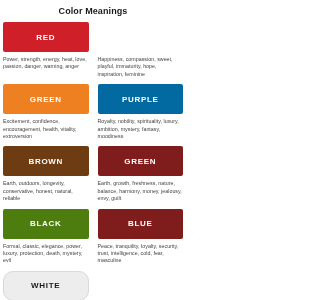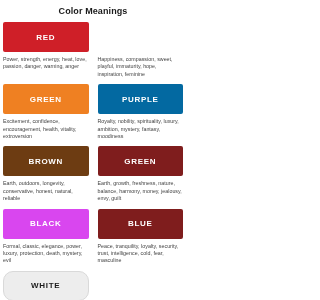--- a/index.html
+++ b/index.html
@@ -114,21 +114,21 @@
     </div>
 
     <div class="cell">
       <div class="swatch" style="background: #7f1d1d;">
         <span class="swatch-label" style="color: rgb(255, 255, 255);">GREEN</span>
       </div>
       <div class="desc">Earth, growth, freshness, nature, balance, harmony, money, jealousy, envy, guilt</div>
     </div>
 
     <div class="cell">
-      <div class="swatch" style="background: #d946ef;">
+      <div class="swatch" style="background: #4d7c0f;">
         <span class="swatch-label" style="color: rgb(255, 255, 255);">BLACK</span>
       </div>
       <div class="desc">Formal, classic, elegance, power, luxury, protection, death, mystery, evil</div>
     </div>
 
     <div class="cell">
       <div class="swatch" style="background: #7f1d1d;">
         <span class="swatch-label" style="color: rgb(255, 255, 255);">BLUE</span>
       </div>
       <div class="desc">Peace, tranquility, loyalty, security, trust, intelligence, cold, fear, masculine</div>

